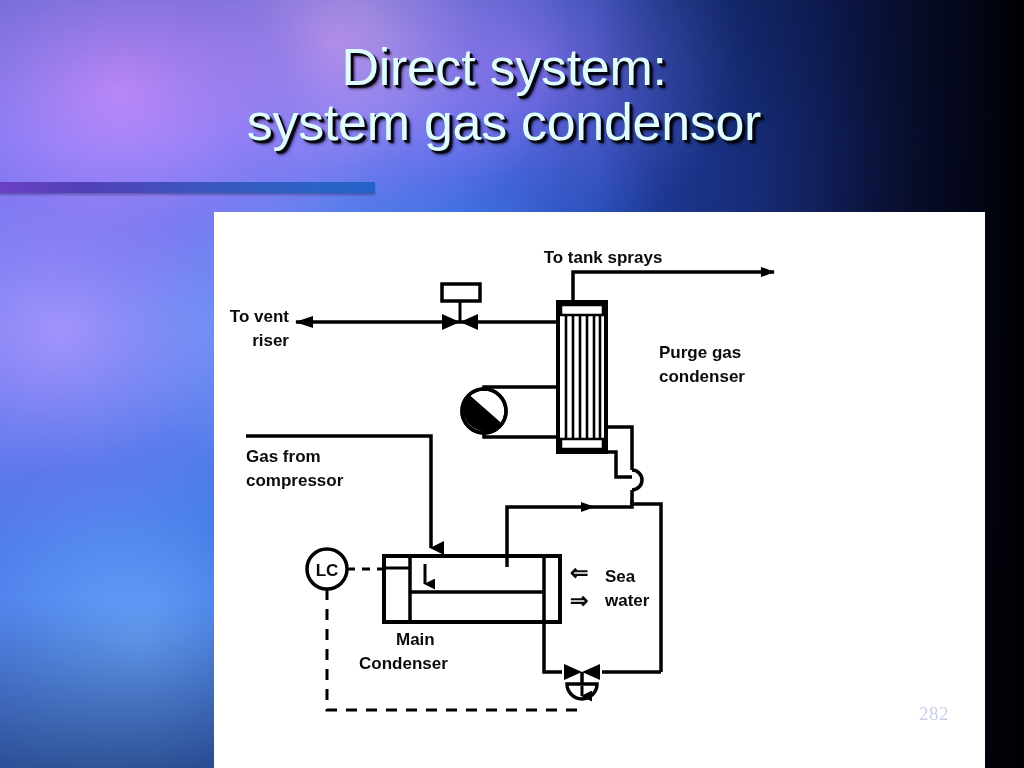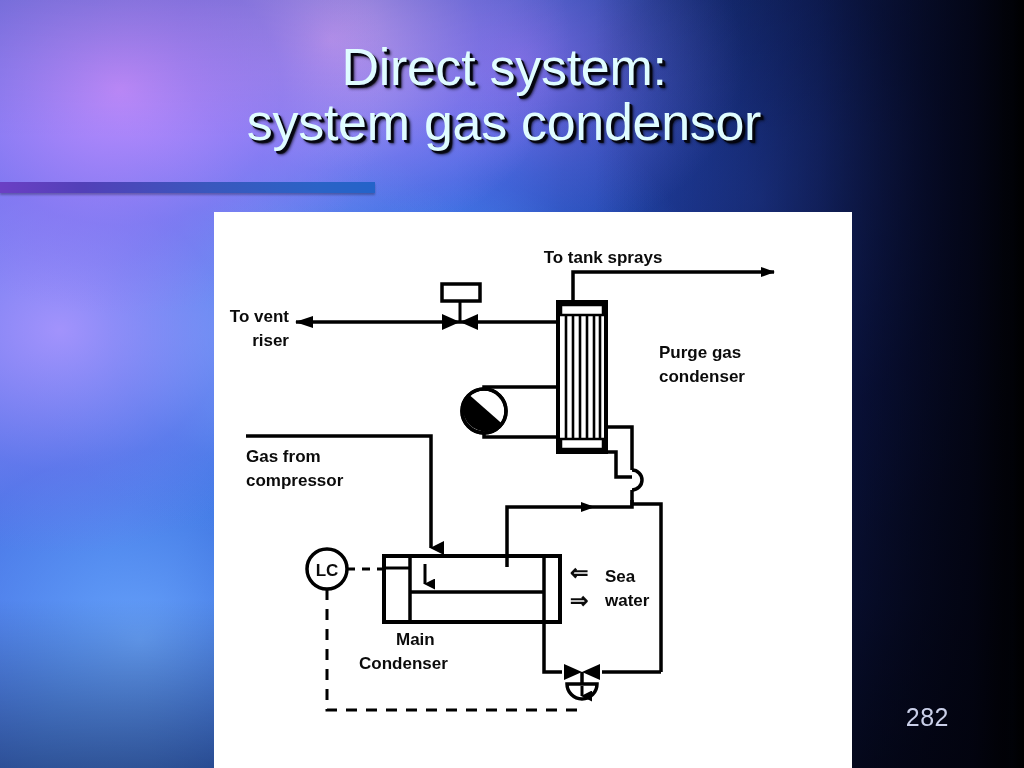--- a/index.html
+++ b/index.html
@@ -72,31 +72,31 @@
     left: 0; top: 182px;
     width: 375px; height: 11px;
     background: linear-gradient(to right, #6b3fc4 0%, #5240b8 22%, #3a57bd 55%, #2a63c6 85%, #2463c9 100%);
     box-shadow: 0 2px 2px rgba(0,0,0,0.28);
   }
 
   
   .diagram-panel {
     position: absolute;
     left: 214px; top: 212px;
-    width: 638px; height: 556px;
+    width: 771px; height: 556px;
     background: #ffffff;
   }
   .diagram-panel svg { display: block; }
 
   
   .slide-number {
     position: absolute;
     right: 75px; top: 703px;
-    font-family: Liberation Sans, sans-serif;
-    font-size: 25px;
+    font-family: Liberation Serif, serif;
+    font-size: 19px;
     color: #c9cfe8;
     letter-spacing: 0.5px;
   }
 
   .dgm-text {
     font-family: "Liberation Sans", sans-serif;
     font-weight: bold;
     fill: #0b0b0b;
   }
 </style>

